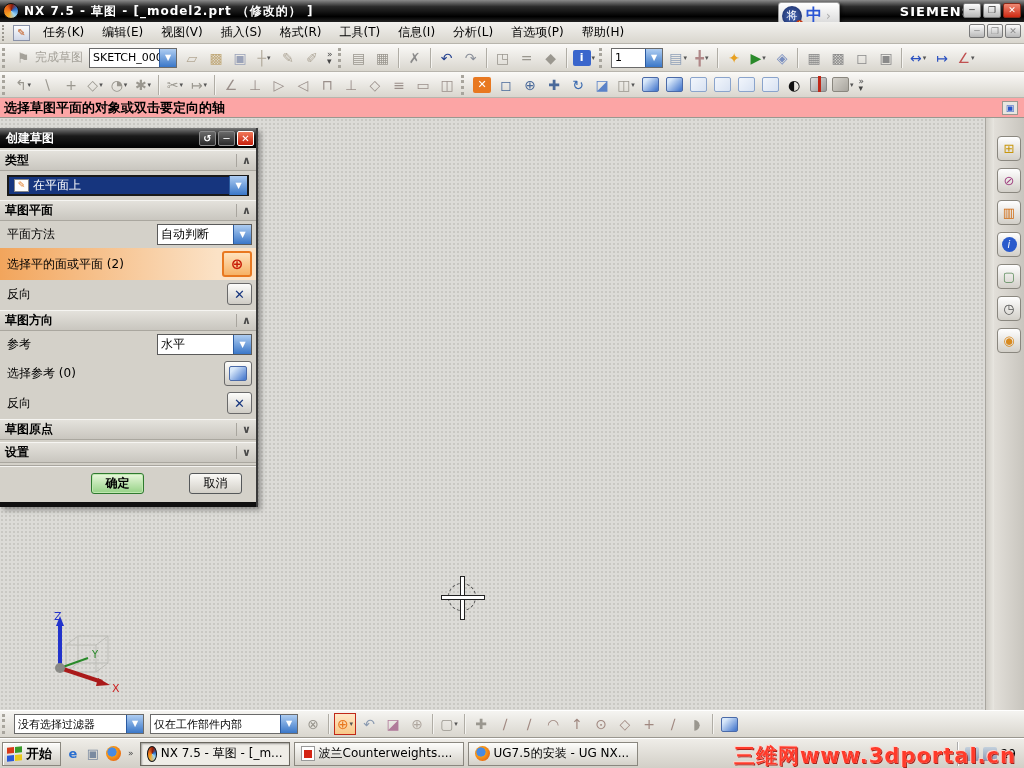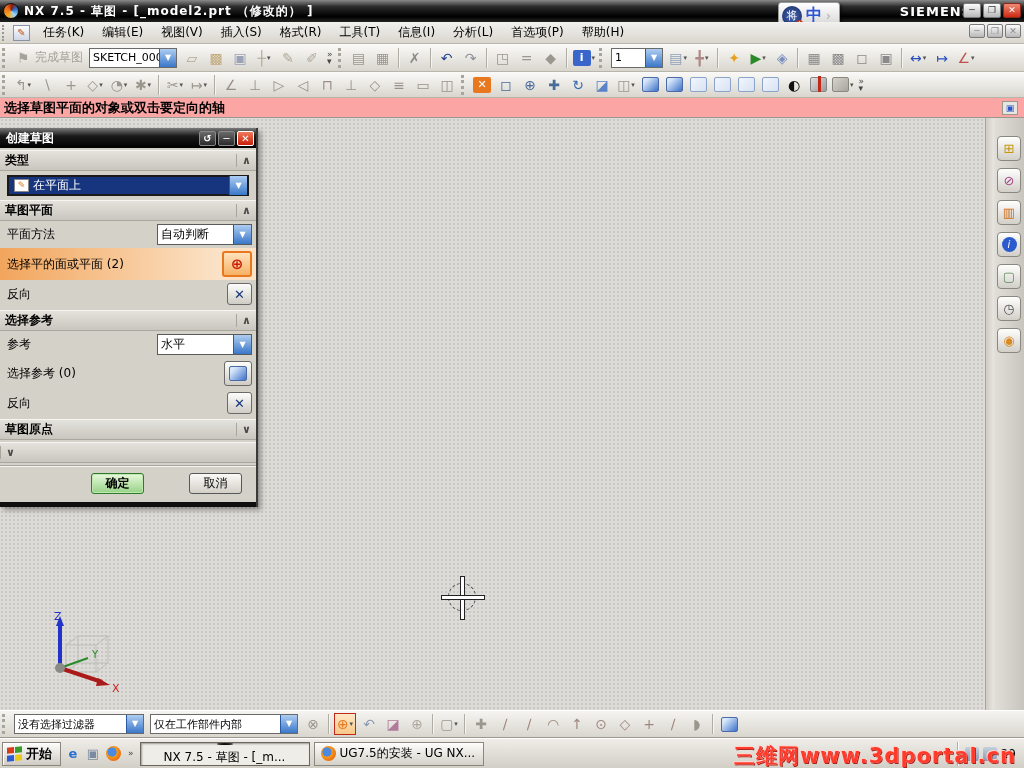--- a/index.html
+++ b/index.html
@@ -528,21 +528,21 @@
       <div class="dlg-row" id="row-selface">
         <span class="lbl">选择平的面或平面  (2)</span>
         <span class="sel-btn">⊕</span>
       </div>
       <div class="dlg-row">
         <span class="lbl">反向</span>
         <span class="sm-btn">✕</span>
       </div>
 
       <div class="dlg-section">
-        <span class="sec-label">选择参考</span>
+        <span class="sec-label">草图方向</span>
         <span class="sec-arrow">∧</span>
       </div>
       <div class="dlg-row">
         <span class="lbl">参考</span>
         <div class="field-combo">
           <span class="fc-text">水平</span>
           <span class="fc-btn">▼</span>
         </div>
       </div>
       <div class="dlg-row">
@@ -554,20 +554,21 @@
       <div class="dlg-row">
         <span class="lbl">反向</span>
         <span class="sm-btn">✕</span>
       </div>
 
       <div class="dlg-section">
         <span class="sec-label">草图原点</span>
         <span class="sec-arrow">∨</span>
       </div>
       <div class="dlg-section">
+        <span class="sec-label">设置</span>
         <span class="sec-arrow">∨</span>
       </div>
 
       <div id="dlg-buttons">
         <span class="dlg-btn" id="btn-ok">确定</span>
         <span class="dlg-btn" id="btn-cancel">取消</span>
       </div>
       <div id="dlg-black"></div>
     </div>
 
@@ -668,23 +669,27 @@
     </span>
     <span id="quicklaunch" style="display:flex;align-items:center;gap:2px;">
         <span class="ql" style="color: rgb(42, 111, 208); font-weight: bold;">e</span>
         <span class="ql" style="color: rgb(122, 138, 160); font-weight: bold;">▣</span>
         <span class="ql">
           <span class="ff-ic"></span>
         </span>
       </span>
     <span class="overflow">»</span>
     <span id="tasks" style="display:flex;align-items:center;gap:4px;">
-        <span class="task-btn active" style="width: 170px; flex-direction: column;">
+        <span class="task-btn active" style="width: 150px;">
           <span class="nx-logo" style="margin: 0px;"></span>
           <span>NX 7.5 - 草图 - [_m...</span>
+        </span>
+        <span class="task-btn" style="width: 170px;">
+          <span class="pdf-ic"></span>
+          <span>波兰Counterweights....</span>
         </span>
         <span class="task-btn" style="width: 170px;">
           <span class="ff-ic"></span>
           <span>UG7.5的安装 - UG NX...</span>
         </span>
       </span>
     <span id="tray">
       <span class="tray-ic"></span>
       <span class="tray-ic"></span>
       <span id="clock">29</span>

